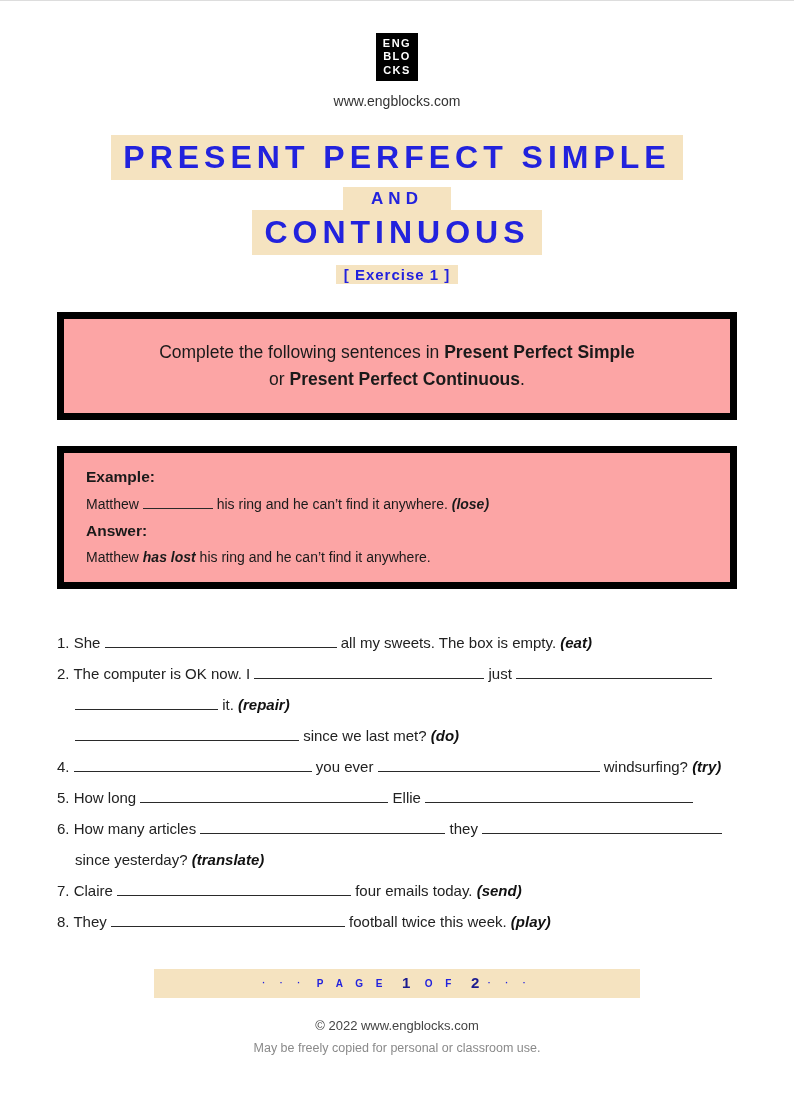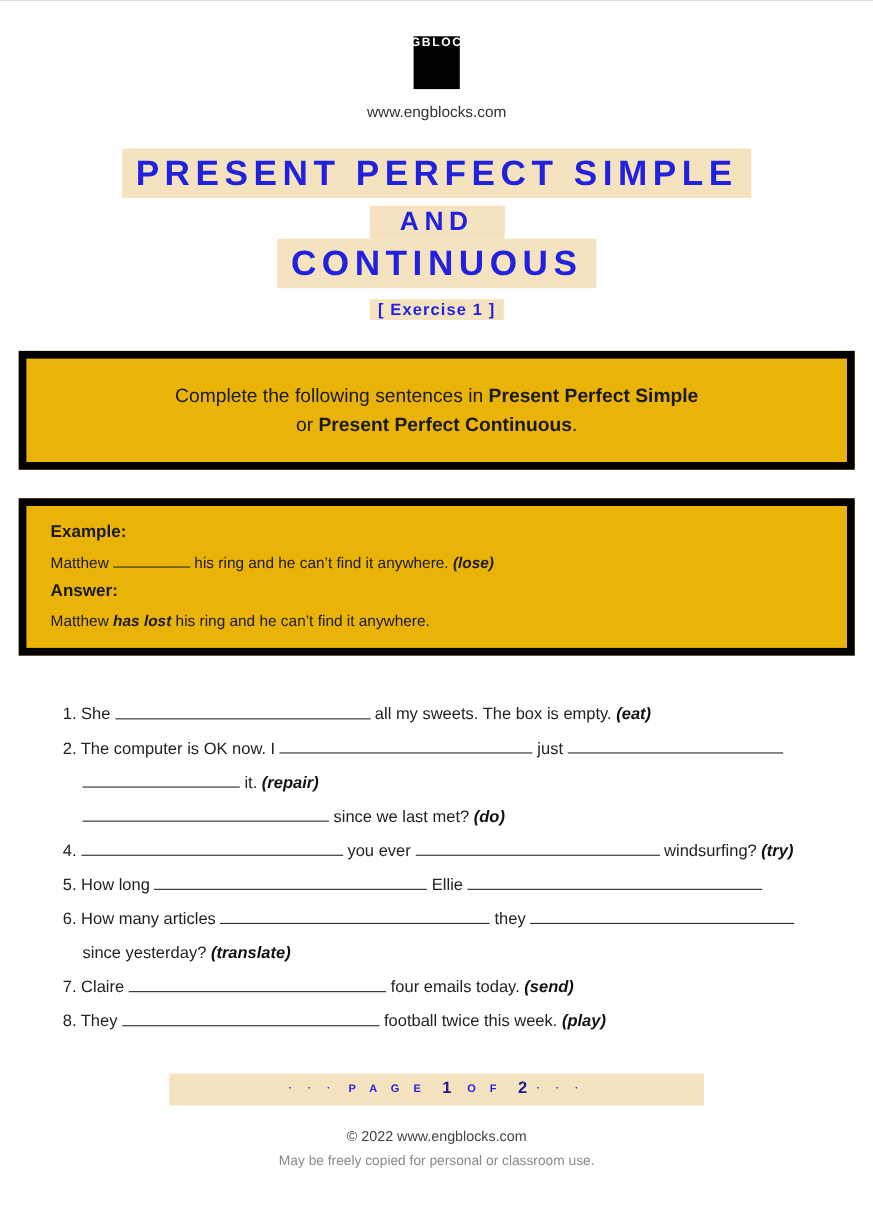--- a/index.html
+++ b/index.html
@@ -13,37 +13,37 @@
     background:#ffffff;
     font-family:"Liberation Sans", sans-serif;
     color:#222;
     border-top:1px solid #ddd;
   }
   .page{width:794px;padding-top:32px;}
 
   
   .logo{
     width:42px;height:48px;background:#000;color:#fff;
-    margin:0 auto;display:flex;justify-content:center;
+    margin:0 auto;display:flex;flex-direction:column;justify-content:center;
     text-align:center;font-weight:bold;font-size:11px;line-height:1.2;letter-spacing:1.5px;
   }
   .website{text-align:center;font-size:14px;margin-top:12px;color:#333;}
 
   
   .titles{text-align:center;margin-top:26px;}
   .hl{
     background:var(--beige);color:var(--accent);font-weight:bold;display:inline-block;
   }
   .title-main{font-size:32px;letter-spacing:5px;padding:4px 12px;line-height:1.15;}
-  .title-and{font-size:24px;letter-spacing:5px;padding:3px 28px;margin-top:7px;}
+  .title-and{font-size:17px;letter-spacing:5px;padding:3px 28px;margin-top:7px;}
   .title-ex{font-size:15px;letter-spacing:1px;padding:2px 8px;margin-top:10px;}
   .titles > div{line-height:1;}
 
   
-  .box{width:760px;margin:0 auto;border:7px solid #000;background:#eab308;}
+  .box{width:680px;margin:0 auto;border:7px solid #000;background:#fca5a5;}
   .instruction-box{margin-top:28px;padding:20px 14px;text-align:center;font-size:17.5px;line-height:1.55;color:#1a1a1a;}
   .example-box{margin-top:26px;padding:15px 22px 17px;font-size:14px;color:#1a1a1a;}
   .example-box .lbl{font-weight:bold;font-size:15.5px;margin-bottom:9px;}
   .example-box .ln{margin-bottom:10px;}
   .example-box .ln:last-child{margin-bottom:0;}
 
   .bi{font-weight:bold;font-style:italic;}
   b{font-weight:bold;}
 
   

